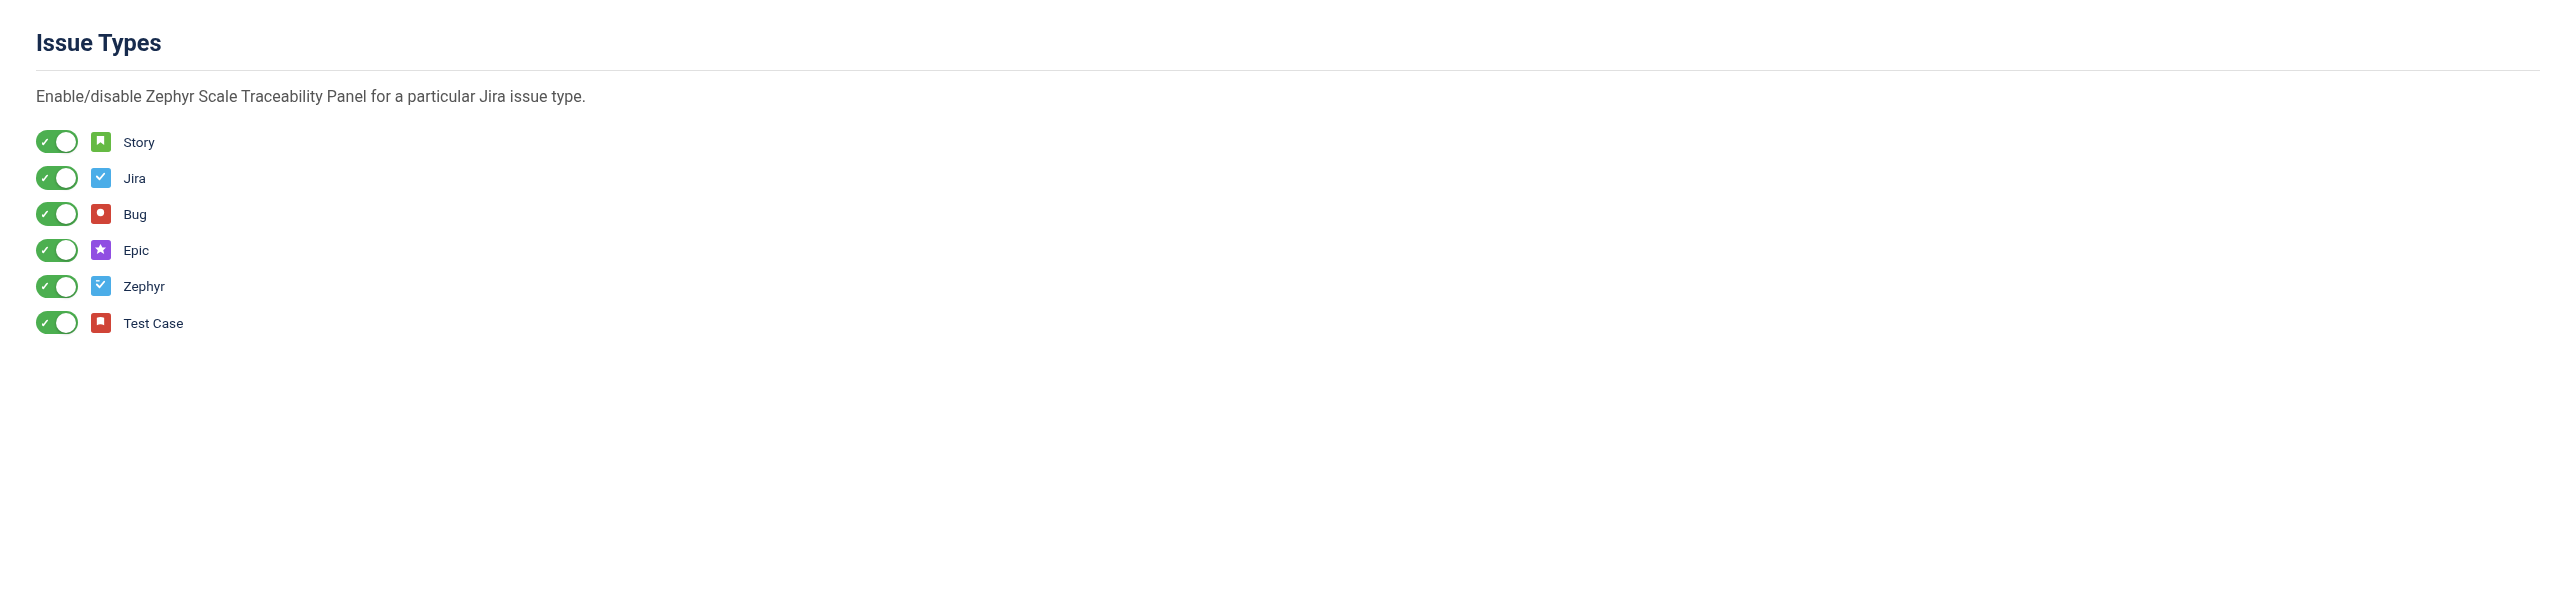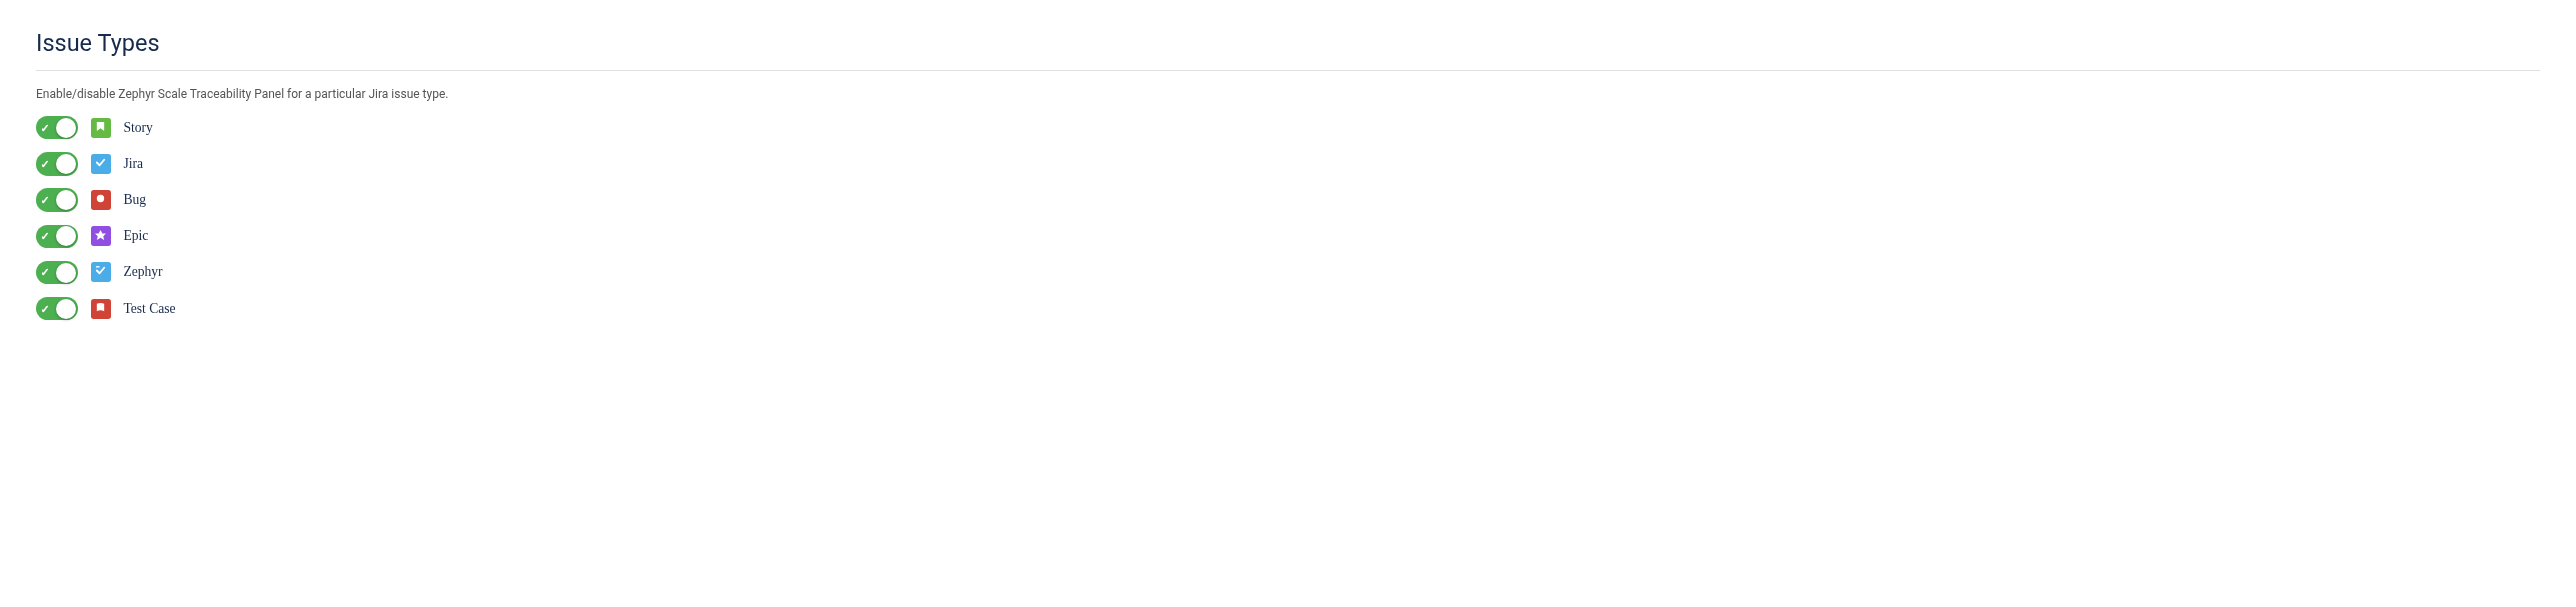--- a/index.html
+++ b/index.html
@@ -11,35 +11,35 @@
     body {
       font-family: -apple-system, BlinkMacSystemFont, 'Segoe UI', Roboto, Oxygen, sans-serif;
       background: #ffffff;
       color: #172b4d;
       padding: 29px 36px;
       min-height: 100vh;
     }
 
     .page-title {
       font-size: 23.5px;
-      font-weight: 400;
+      font-weight: 700;
       color: #172b4d;
       margin-bottom: 12.7px;
     }
 
     .divider {
       border: none;
       border-top: 0.9px solid #e0e0e0;
       margin-bottom: 16.3px;
     }
 
     .description {
-      font-size: 12px;
+      font-size: 16px;
       color: #555;
-      margin-bottom: 15px;
+      margin-bottom: 24px;
     }
 
     .issue-list {
       display: flex;
       flex-direction: column;
       gap: 12.7px;
     }
 
     .issue-row {
       display: flex;
@@ -104,21 +104,20 @@
     .icon-story { background: #65ba43; }
     .icon-task { background: #4bade8; }
     .icon-bug { background: #d04437; }
     .icon-epic { background: #904ee2; }
     .icon-subtask { background: #4bade8; }
     .icon-testcase { background: #d04437; }
 
     .issue-label {
       font-size: 13.6px;
       color: #172b4d;
-      font-family: Liberation Serif, serif;
     }
   </style>
 </head>
 <body>
 
 <h1 class="page-title">Issue Types</h1>
 
 <hr class="divider">
 
 <p class="description">Enable/disable Zephyr Scale Traceability Panel for a particular Jira issue type.</p>

